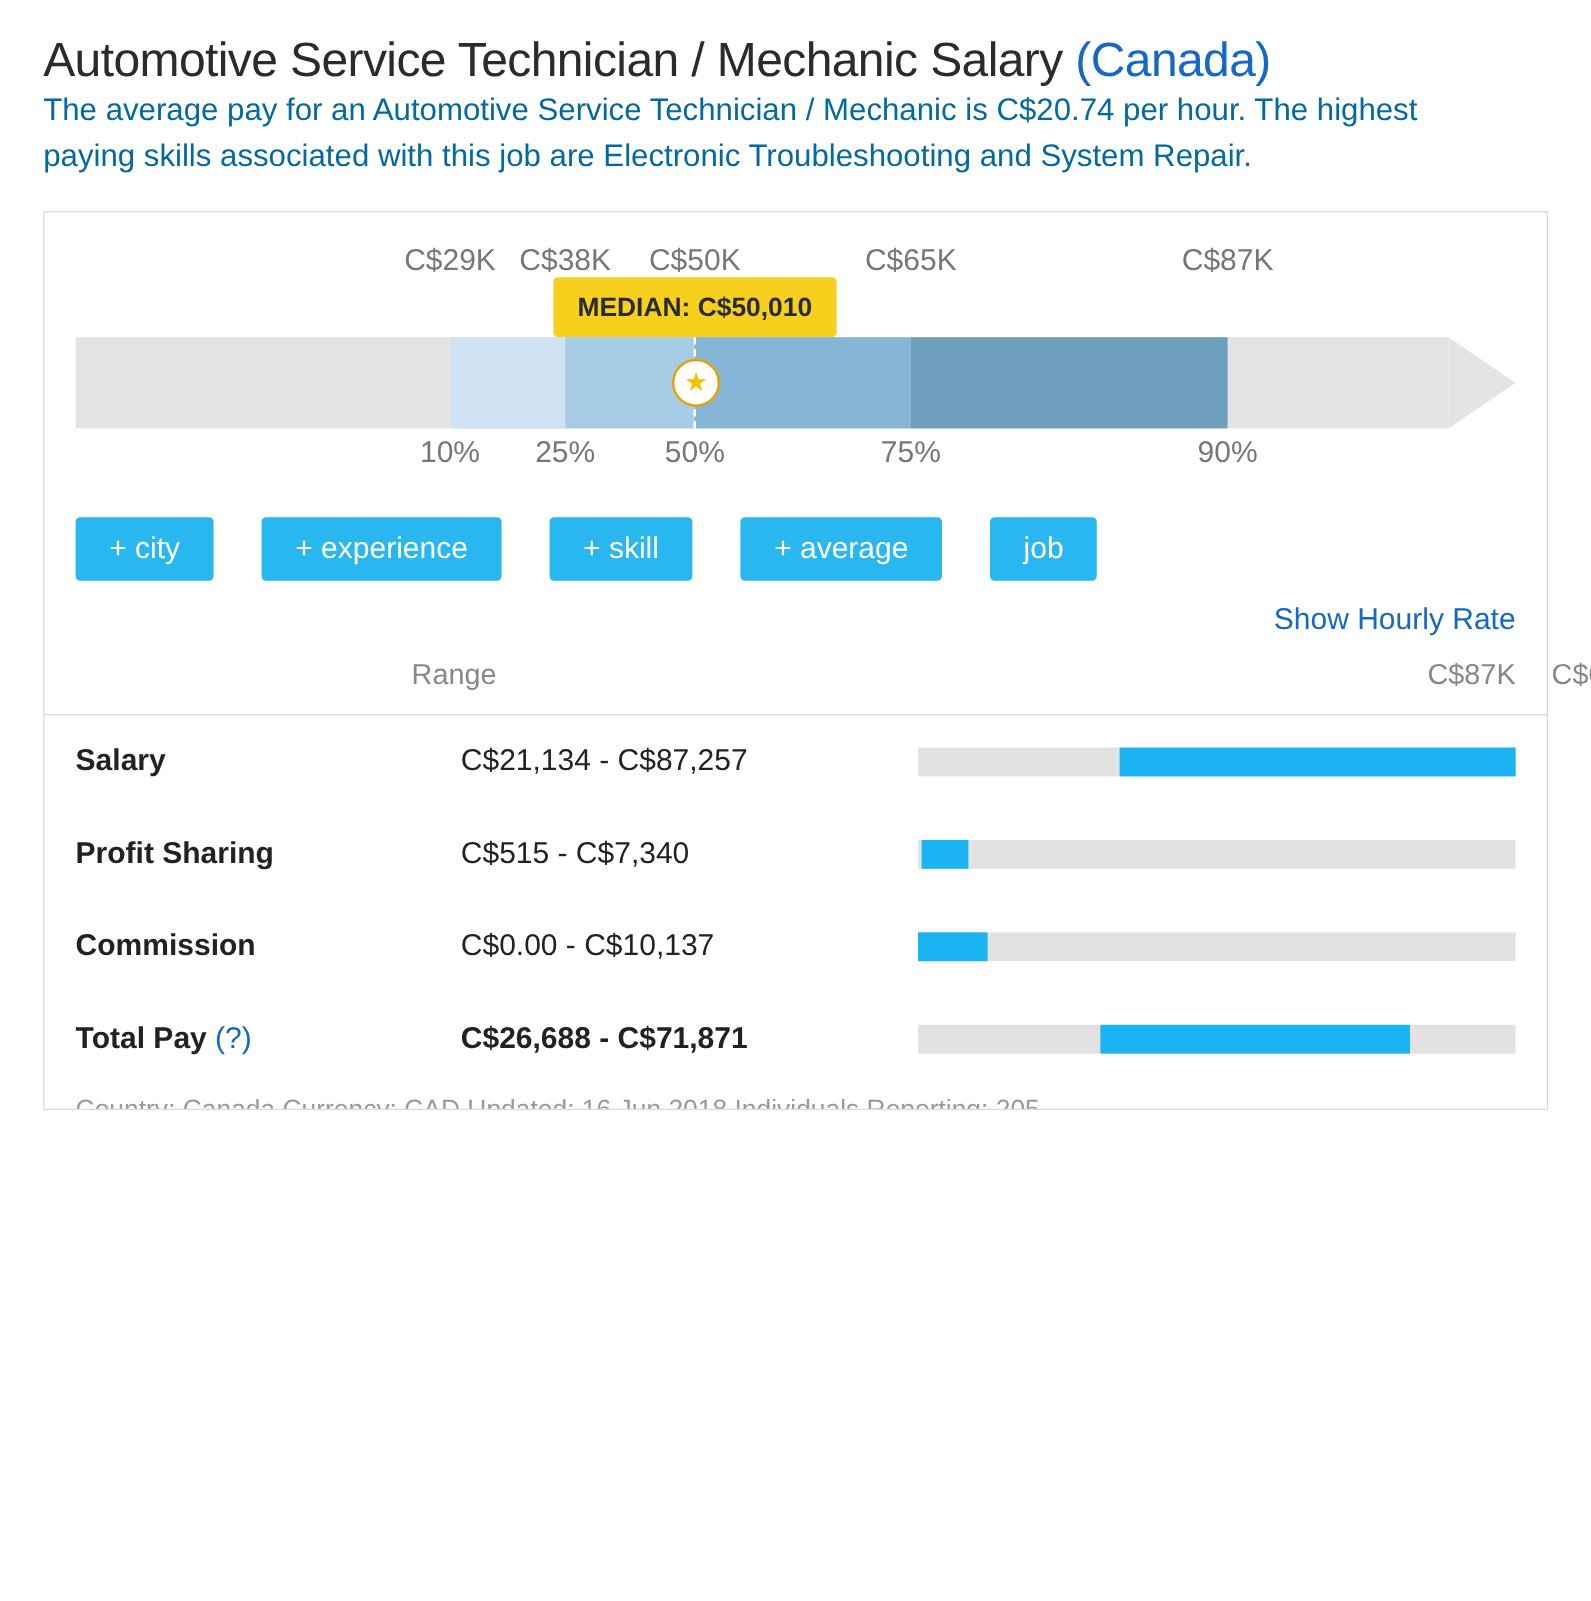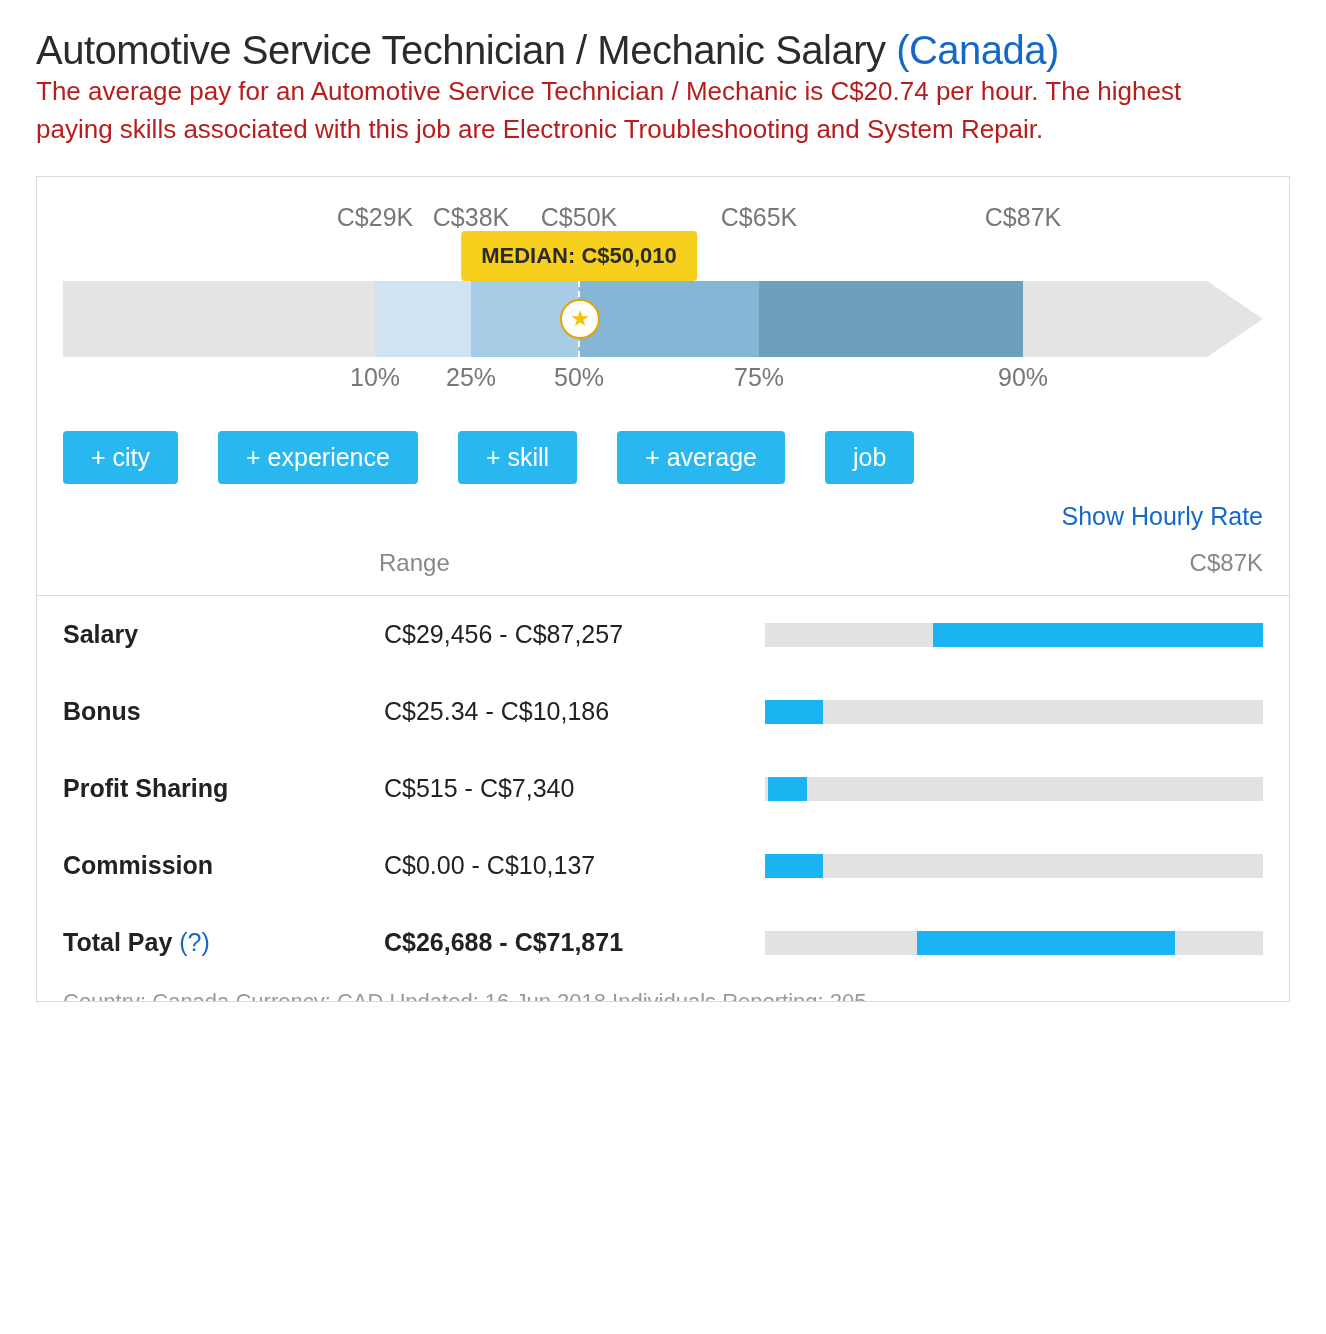--- a/index.html
+++ b/index.html
@@ -15,21 +15,21 @@
     font-weight: 400;
     color: #2b2b2b;
     letter-spacing: -0.5px;
   }
   h1.title .location {
     color: #1568c6;
   }
   p.summary {
     font-size: 26px;
     line-height: 1.45;
-    color: #b91c1c;
+    color: #0369a1;
     margin-bottom: 28px;
     max-width: 1200px;
   }
   .panel {
     border: 1px solid #d9d9d9;
     padding: 22px 26px 0 26px;
     position: relative;
     background: #fff;
   }
 
@@ -142,21 +142,20 @@
   }
 
   
   .range-header {
     display: grid;
     grid-template-columns: 280px 340px 1fr;
     font-size: 24px;
     color: #888;
     padding: 10px 0 18px 0;
     position: relative;
-    gap: 36px;
   }
   .range-header .min, .range-header .max {
     position: absolute;
   }
   .range-header .min { left: calc(280px + 340px); transform: translateX(-10px); }
   .range-header .max { right: 0; }
 
   .range-rows {
     border-top: 1px solid #d9d9d9;
     margin-left: -26px;
@@ -254,30 +253,23 @@
     <span>Range</span>
     <span style="position:relative;">
       <span class="min">C$0</span>
       <span class="max">C$87K</span>
     </span>
   </div>
 
   <div class="range-rows" id="range-rows">
       <div class="range-row">
         <div class="label">Salary </div>
-        <div class="range-text">C$29,456 - C$87,257</div>
+        <div class="range-text">C$21,134 - C$87,257</div>
         <div class="bar-track">
           <div class="bar-fill" style="left: 33.7578%; width: 66.2422%;"></div>
-        </div>
-      </div>
-      <div class="range-row">
-        <div class="label">Bonus </div>
-        <div class="range-text">C$25.34 - C$10,186</div>
-        <div class="bar-track">
-          <div class="bar-fill" style="left: 0.0290406%; width: 11.6445%;"></div>
         </div>
       </div>
       <div class="range-row">
         <div class="label">Profit Sharing </div>
         <div class="range-text">C$515 - C$7,340</div>
         <div class="bar-track">
           <div class="bar-fill" style="left: 0.590211%; width: 7.82172%;"></div>
         </div>
       </div>
       <div class="range-row">

